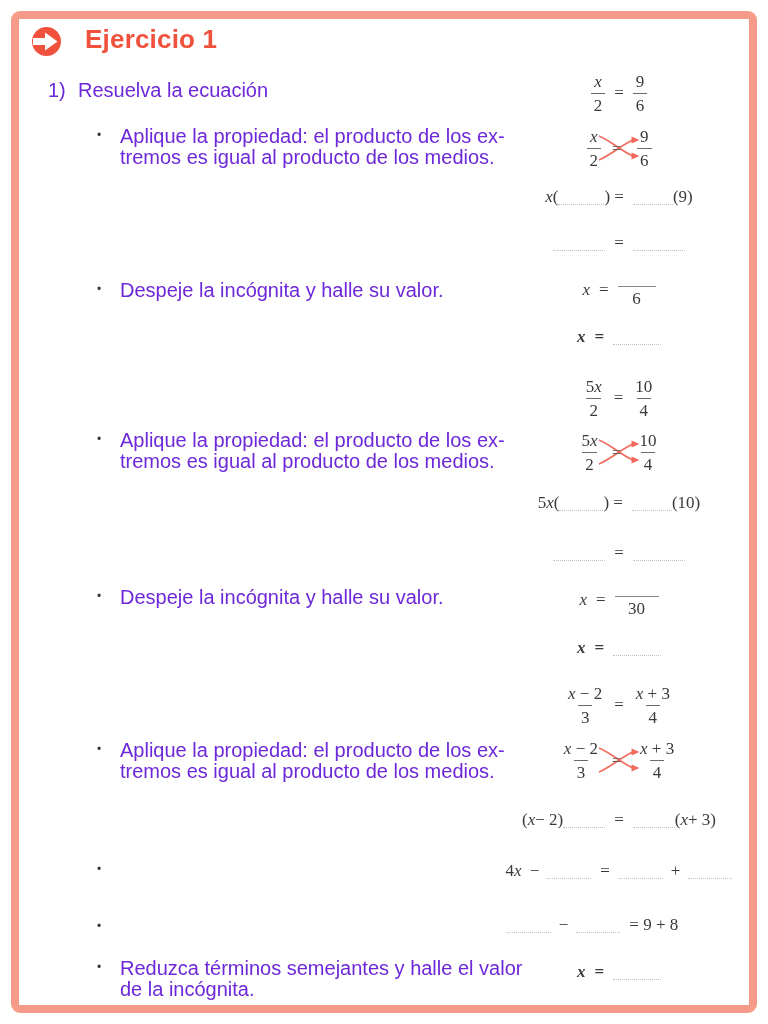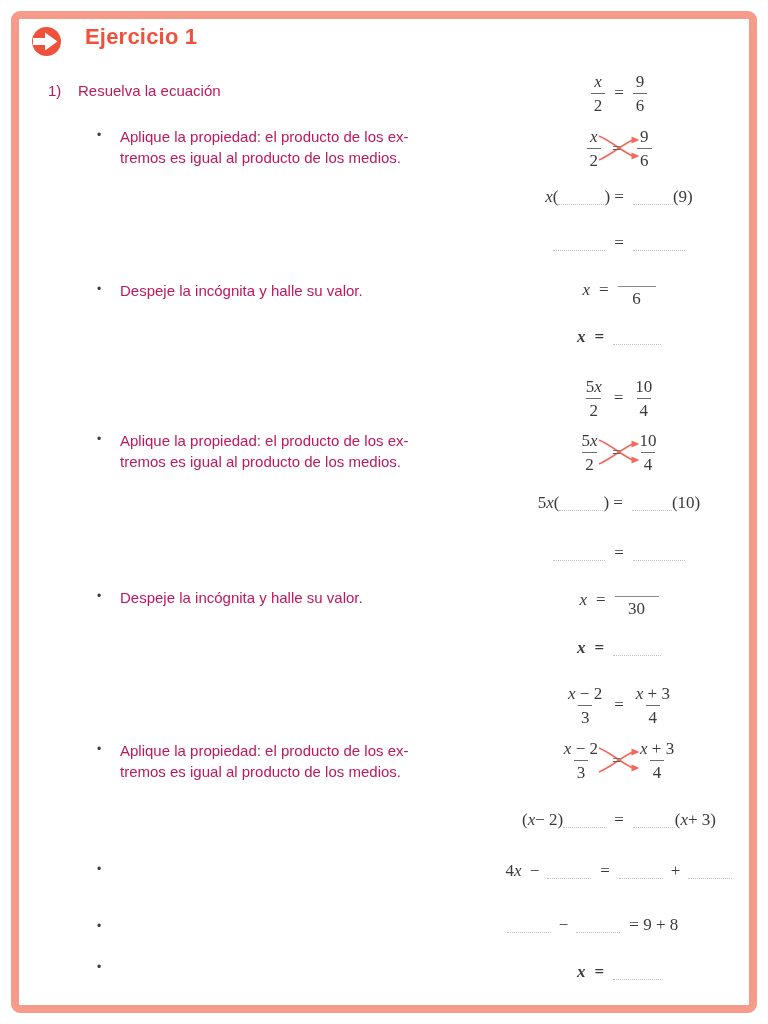--- a/index.html
+++ b/index.html
@@ -1,23 +1,23 @@
 <!DOCTYPE html>
 <html><head>
 <meta charset="utf-8">
 <style>
   html,body{margin:0;padding:0;background:#ffffff;}
   .page{position:relative;width:768px;height:1024px;background:#ffffff;overflow:hidden;
         font-family:"Liberation Sans", sans-serif;color:#3c3c3c;}
   .page-border{position:absolute;left:11px;top:11px;width:730px;height:986px;
         border:8px solid #f69a8a;border-radius:9px;}
   .hdr-icon{position:absolute;left:30px;top:25px;width:33px;height:33px;}
-  .title{position:absolute;left:85px;top:24px;margin:0;font-size:22px;font-weight:bold;
+  .title{position:absolute;left:85px;top:24px;margin:0;font-size:26px;font-weight:bold;
         color:#f0513d;letter-spacing:0.2px;}
-  .item{position:absolute;font-size:15px;line-height:21px;color:#be185d;}
+  .item{position:absolute;font-size:20px;line-height:21px;color:#6d28d9;}
   .n{display:inline-block;width:30px;}
   .dot{position:absolute;font-size:12px;color:#3c3c3c;}
   
   .m{position:absolute;left:478px;width:282px;display:flex;justify-content:center;align-items:center;
      font-family:"Liberation Serif", serif;font-size:17px;color:#3a3a3a;}
   .iv{font-style:italic;}
   .frac{display:inline-flex;flex-direction:column;align-items:center;line-height:1;}
   .fnum{padding:1px 3px 3px;line-height:17px;}
   .fden{border-top:1.3px solid #6a6a6a;padding:3px 3px 0;line-height:17px;}
   .eqs{margin:0 9px;}
@@ -247,18 +247,22 @@
 
   <div class="dot" style="left:97px;top:919px">•</div>
   <div class="m" style="top:912px;height:26px;transform:translateX(-22px)">
     <span class="bl" style="width:44px"></span>
       <span class="op">−</span>
       <span class="bl" style="width:44px"></span>
       <span class="eqs">= 9 + 8</span>
   </div>
 
   <div class="dot" style="left:97px;top:960px">•</div>
+  <div class="item" style="left:120px;top:958px">
+    <div>Reduzca términos semejantes y halle el valor</div>
+    <div>de la incógnita.</div>
+  </div>
   <div class="m ansrow" style="top:959px;height:26px">
     <span class="iv">x</span>
       <span class="eqs">=</span>
       <span class="bl" style="width:48px"></span>
   </div>
 </div>
 
 </body></html>

